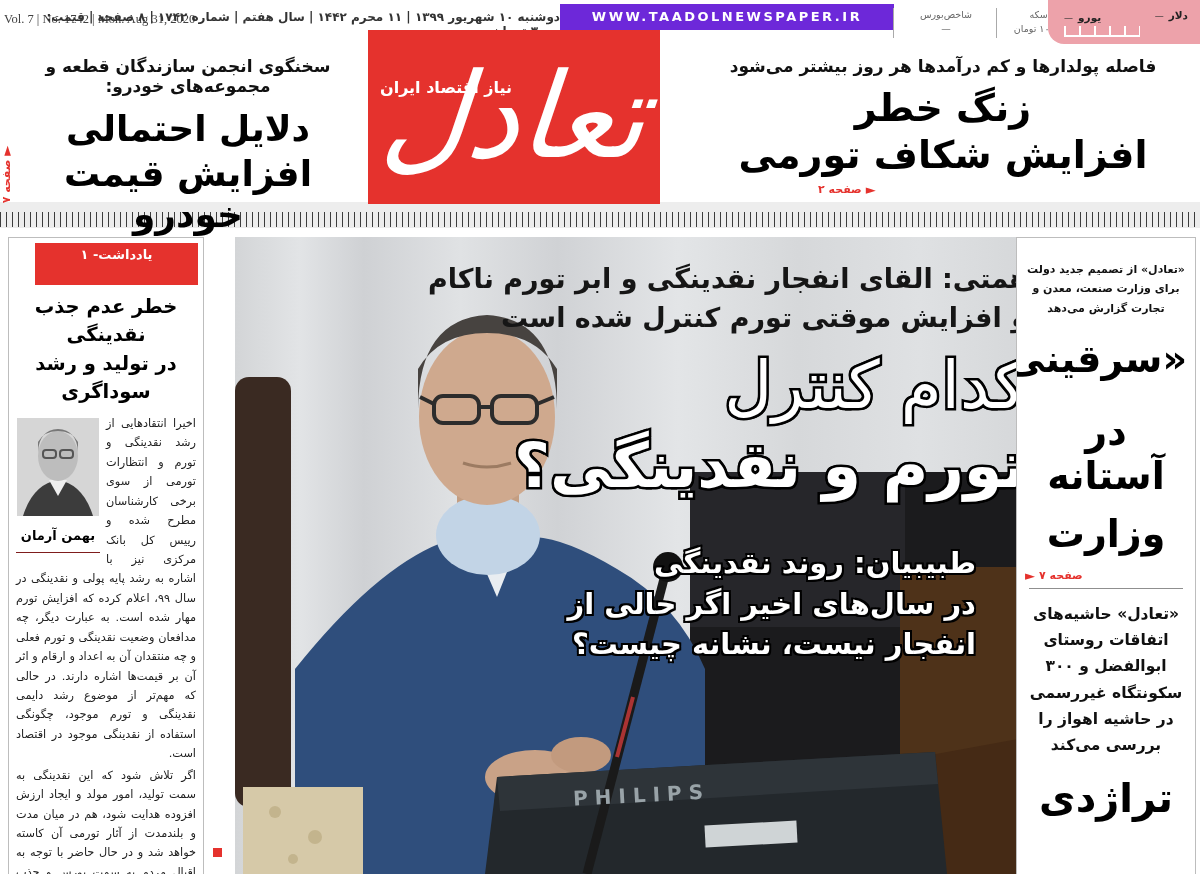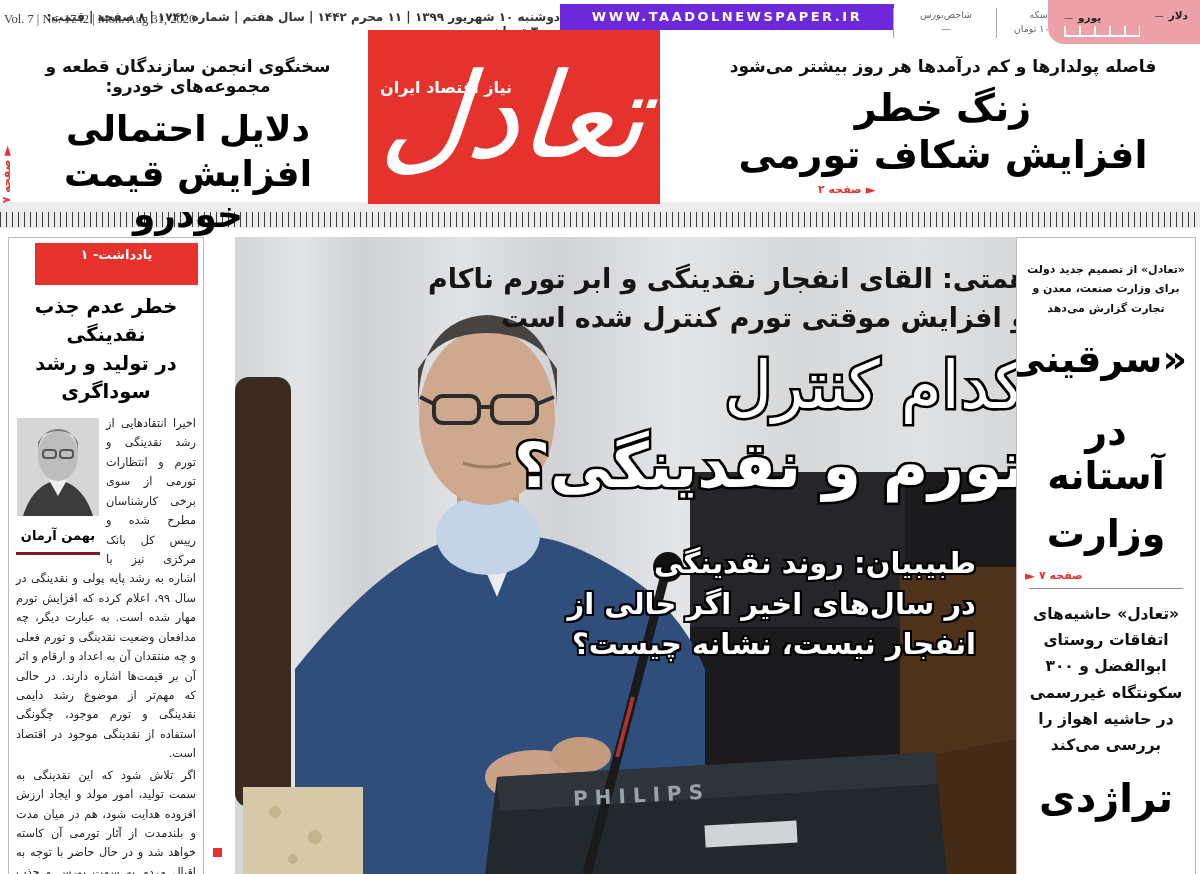--- a/index.html
+++ b/index.html
@@ -34,21 +34,21 @@
   .bigh{font-weight:900;color:#000;}
   .pmark{color:#e5322d;font-size:11px;font-weight:bold;display:flex;align-items:center;gap:4px;direction:rtl;}
   .pmark .tri{font-size:13px;line-height:1;}
   
   .col{border:1px solid #bdbdbd;background:#fff;overflow:hidden;}
   .notebar{background:#e5322d;color:#fff;font-size:13px;font-weight:bold;height:42px;line-height:24px;
            text-align:center;margin:5px 5px 8px 26px;padding:0 6px;}
   .noteh{font-size:19.5px;font-weight:900;color:#000;text-align:center;line-height:1.45;}
   .notebody{font-size:11.3px;line-height:1.72;color:#222;text-align:justify;padding:8px 7px 0 7px;}
   .authorbox{float:left;width:84px;margin:4px 6px 2px 0;text-align:center;}
-  .authorname{font-size:13px;font-weight:900;color:#000;margin-top:3px;border-bottom:3px solid #7f1d1d;padding-bottom:4px;}
+  .authorname{font-size:13px;font-weight:900;color:#000;margin-top:3px;border-bottom:1px solid #7f1d1d;padding-bottom:4px;}
   .rkick{font-size:11px;font-weight:bold;color:#111;text-align:center;line-height:1.75;}
   .rhead{font-size:38px;font-weight:900;color:#000;text-align:center;line-height:1.15;}
   
   .outline{color:#fff;-webkit-text-stroke:5px #000;paint-order:stroke fill;
            text-shadow:-2px -2px 0 #000,2px -2px 0 #000,-2px 2px 0 #000,2px 2px 0 #000;}
   .photoKick{right:12px;top:22px;text-align:right;font-size:27px;font-weight:900;color:#161616;line-height:1.45;}
   .photoHead1{right:14px;top:116px;font-size:66px;font-weight:400;text-align:right;line-height:1.0;}
   .photoHead2{right:14px;top:198px;font-size:62px;font-weight:900;text-align:right;line-height:1.0;}
   .photoSub{right:64px;top:306px;text-align:right;font-size:29px;font-weight:900;line-height:1.4;}
   .philips{letter-spacing:7px;font-size:20px;font-weight:bold;color:#99a3a8;transform:rotate(-3deg);}

